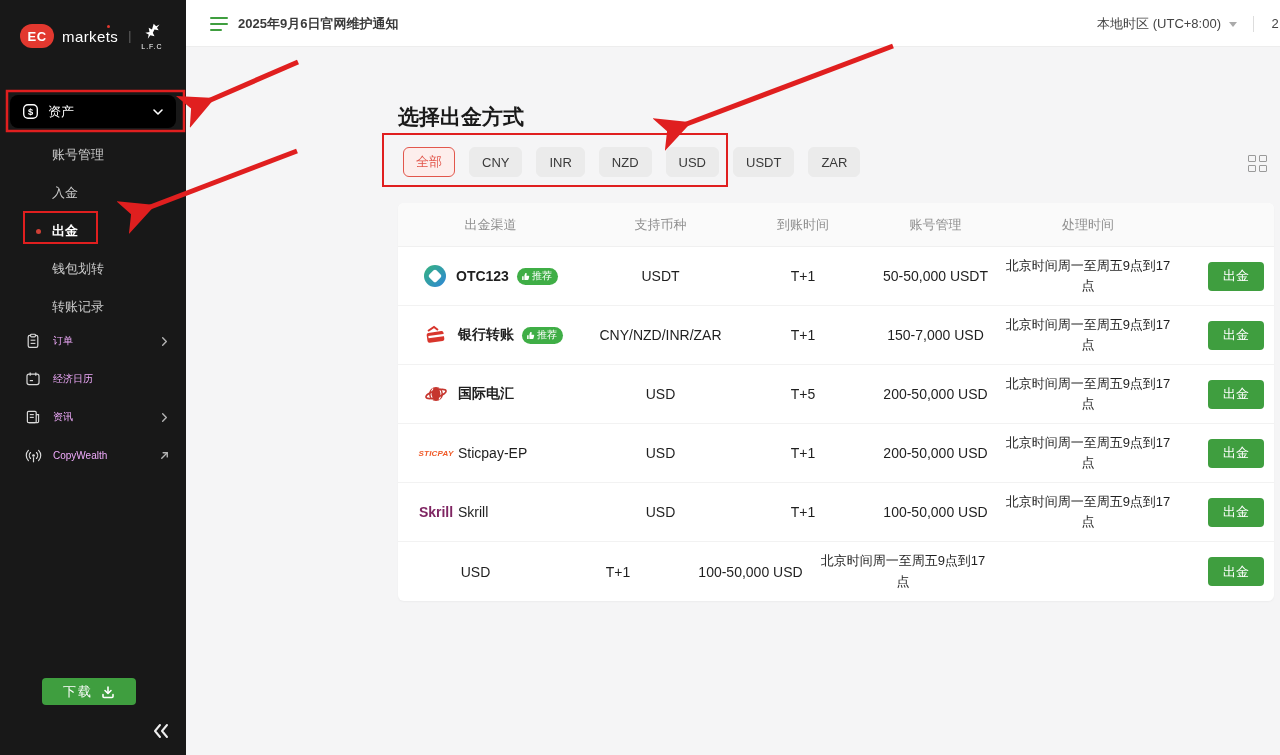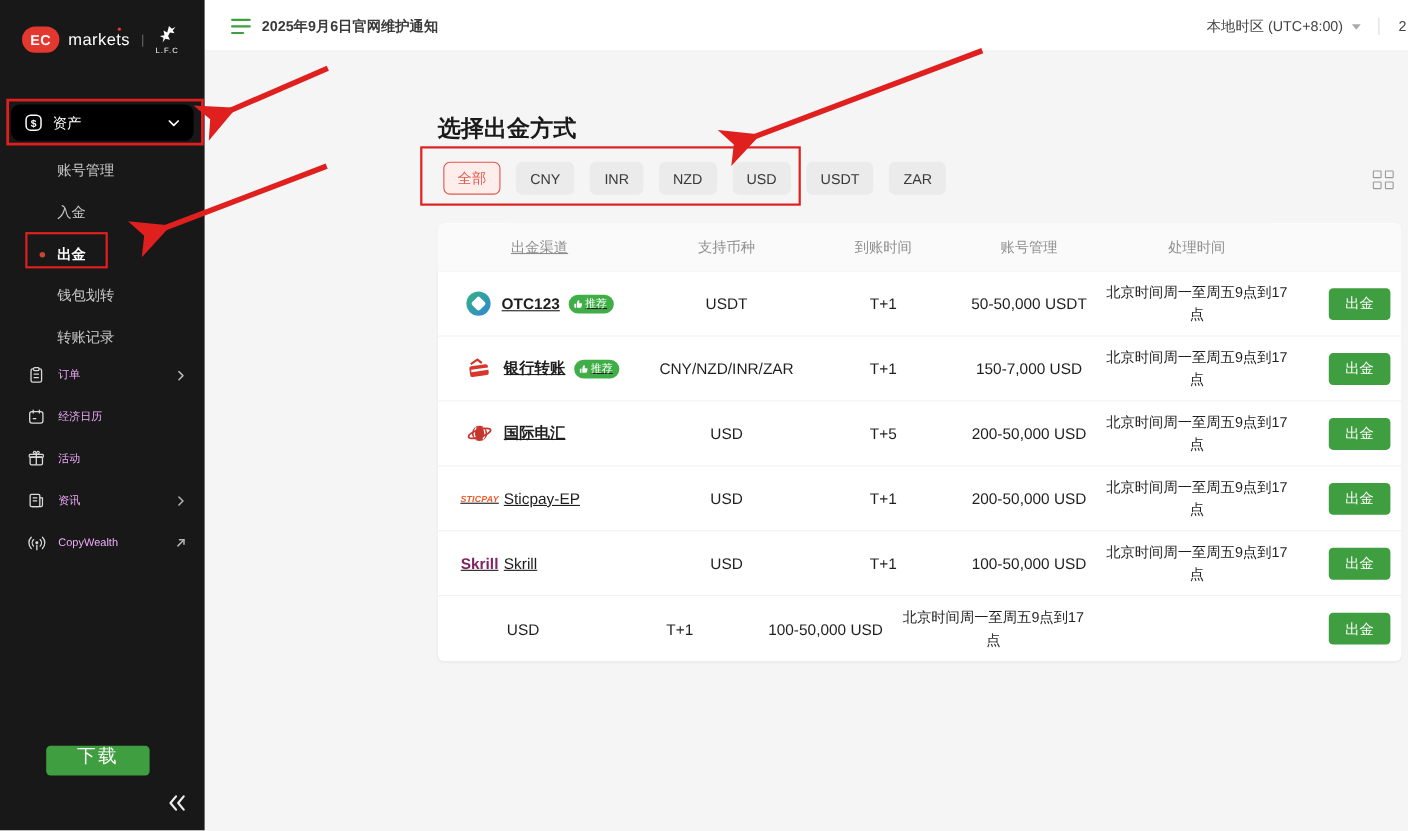--- a/index.html
+++ b/index.html
@@ -20,21 +20,21 @@
   .nav-assets { position:absolute; left:10px; top:95px; width:166px; height:33px; background:#000; border-radius:8px; display:flex; align-items:center; padding:0 12px; cursor:pointer; }
   .nav-assets .lbl { color:#fff; font-size:13px; margin-left:9px; flex:1; }
   .subnav { position:absolute; left:0; top:136px; width:186px; }
   .subitem { height:38px; display:flex; align-items:center; padding-left:52px; color:#c9c9c9; font-size:13px; cursor:pointer; position:relative; }
   .subitem.active { color:#fff; font-weight:bold; }
   .subitem.active .dot { position:absolute; left:36px; width:5px; height:5px; border-radius:50%; background:#cf4036; }
   .mainnav { position:absolute; left:0; top:322px; width:186px; }
   .mitem { height:38px; display:flex; align-items:center; padding:0 16px 0 24px; color:#f0abfc; font-size:10px; cursor:pointer;justify-content:center; }
   .mitem .micon { width:18px; height:18px; margin-right:11px; flex:none; display:flex; align-items:center; justify-content:center; }
   .mitem .mlabel { flex:1; }
-  .download-btn { position:absolute; left:42px; top:678px; width:94px; height:27px; background:#3f9e3f; border:none; border-radius:4px; color:#fff; font-size:17px; display:flex; align-items:center; justify-content:center; gap:8px; cursor:pointer; font-family:inherit; letter-spacing:2px;flex-direction:column; }
+  .download-btn { position:absolute; left:42px; top:678px; width:94px; height:27px; background:#3f9e3f; border:none; border-radius:4px; color:#fff; font-size:13px; display:flex; align-items:center; justify-content:center; gap:8px; cursor:pointer; font-family:inherit; letter-spacing:2px; }
   .collapse { position:absolute; right:16px; bottom:12px; color:#eee; cursor:pointer; }
 
   
   .topbar { position:absolute; left:186px; top:0; width:1094px; height:47px; background:#fff; border-bottom:1px solid #ededed; z-index:4;text-align:center; }
   .notice-wrap { position:absolute; left:24px; top:0; height:47px; display:flex; align-items:center; gap:10px; }
   .burger { display:flex; flex-direction:column; gap:4px; cursor:pointer; }
   .burger i { display:block; height:2px; background:#3f9e3f; border-radius:1px; }
   .burger i:nth-child(1){width:18px;} .burger i:nth-child(2){width:18px;} .burger i:nth-child(3){width:12px;}
   .notice-text { font-size:13px; color:#3a3a3a; font-weight:600; }
   .tz-wrap { position:absolute; right:0; top:0; height:47px; display:flex; align-items:center; gap:8px; padding-right:0; }
@@ -49,21 +49,21 @@
   .chips { position:absolute; left:217px; top:100px; display:flex; gap:14px; }
   .chip { height:30px; padding:0 12px; border-radius:6px; background:#ebebeb; border:1px solid #ebebeb; color:#3a3a3a; font-size:13px; display:flex; align-items:center; cursor:pointer; }
   .chip.active { background:#fdeeec; border-color:#e2574c; color:#e2574c; }
   .grid-toggle { position:absolute; left:1062px; top:108px; width:20px; height:18px; display:grid; grid-template-columns:8px 8px; grid-template-rows:7px 7px; gap:3px; cursor:pointer; }
   .grid-toggle i { border:1.5px solid #9a9a9a; border-radius:1px; }
 
   
   .card { position:absolute; left:212px; top:156px; width:876px; background:#fff; border-radius:6px; box-shadow:0 1px 2px rgba(0,0,0,.04); }
   .thead { display:flex; height:44px; align-items:center; background:#fafafa; border-bottom:1px solid #f0f0f0; border-radius:6px 6px 0 0; }
   .th { font-size:13px; color:#8f8f8f; text-align:center; }
-  .c1{width:185px;text-decoration:underline;} .c2{width:155px;} .c3{width:130px;} .c4{width:135px;} .c5{width:170px;} .c6{flex:1;}
+  .c1{width:185px;} .c2{width:155px;} .c3{width:130px;} .c4{width:135px;} .c5{width:170px;} .c6{flex:1;}
   .trow { display:flex; height:59px; align-items:center; border-bottom:1px solid #f2f2f2; }
   .trow:last-child { border-bottom:none; }
   .cell { text-align:center; font-size:14px; color:#1f1f1f; }
   .chan { display:flex; align-items:center; padding-left:26px; text-align:center; }
   .chan-name { font-size:14px; color:#1f1f1f; font-weight:600; margin-left:10px; white-space:nowrap; }
   .chan-name.reg { font-weight:500; }
   .badge { margin-left:8px; background:#3fae46; color:#fff; font-size:10px; height:17px; padding:0 6px 0 4px; border-radius:9px; display:flex; align-items:center; gap:2px; white-space:nowrap; }
   .proc { font-size:13px; color:#1f1f1f; line-height:1.55; padding:0 2px; }
   .btn-w { width:56px; height:29px; background:#3f9e3f; color:#fff; border:none; border-radius:4px; font-size:13px; cursor:pointer; font-family:inherit; display:block; margin:0 10px 0 auto; }
 
@@ -145,31 +145,20 @@
       <div class="mitem">
         <span class="micon">
           <svg width="16" height="16" viewBox="0 0 20 20">
               <rect x="2.5" y="4" width="15" height="13" rx="2.5" fill="none" stroke="#d9d9d9" stroke-width="1.5"></rect>
               <line x1="6.5" y1="2" x2="6.5" y2="6" stroke="#d9d9d9" stroke-width="1.5"></line>
               <line x1="13.5" y1="2" x2="13.5" y2="6" stroke="#d9d9d9" stroke-width="1.5"></line>
               <line x1="6" y1="12" x2="10" y2="12" stroke="#d9d9d9" stroke-width="1.5"></line>
             </svg>
         </span>
         <span class="mlabel">经济日历</span>
-      </div>
-      <div class="mitem">
-        <span class="micon">
-          <svg width="16" height="16" viewBox="0 0 20 20">
-              <rect x="3" y="8" width="14" height="9" rx="1.5" fill="none" stroke="#d9d9d9" stroke-width="1.5"></rect>
-              <rect x="2" y="5" width="16" height="3.4" rx="1" fill="none" stroke="#d9d9d9" stroke-width="1.4"></rect>
-              <line x1="10" y1="5" x2="10" y2="17" stroke="#d9d9d9" stroke-width="1.5"></line>
-              <path d="M10 5 C7 5 5.5 2.5 7.5 1.8 C9.2 1.2 10 3.5 10 5 M10 5 C13 5 14.5 2.5 12.5 1.8 C10.8 1.2 10 3.5 10 5" fill="none" stroke="#d9d9d9" stroke-width="1.3"></path>
-            </svg>
-        </span>
-        <span class="mlabel">活动</span>
       </div>
       <div class="mitem">
         <span class="micon">
           <svg width="16" height="16" viewBox="0 0 20 20">
               <rect x="3" y="3" width="11" height="14" rx="1.5" fill="none" stroke="#d9d9d9" stroke-width="1.5"></rect>
               <path d="M14 7 h3 v8.5 a1.5 1.5 0 0 1 -1.5 1.5 H5" fill="none" stroke="#d9d9d9" stroke-width="1.4"></path>
               <line x1="6" y1="7" x2="11" y2="7" stroke="#d9d9d9" stroke-width="1.4"></line>
               <line x1="6" y1="10.5" x2="11" y2="10.5" stroke="#d9d9d9" stroke-width="1.4"></line>
             </svg>
         </span>

